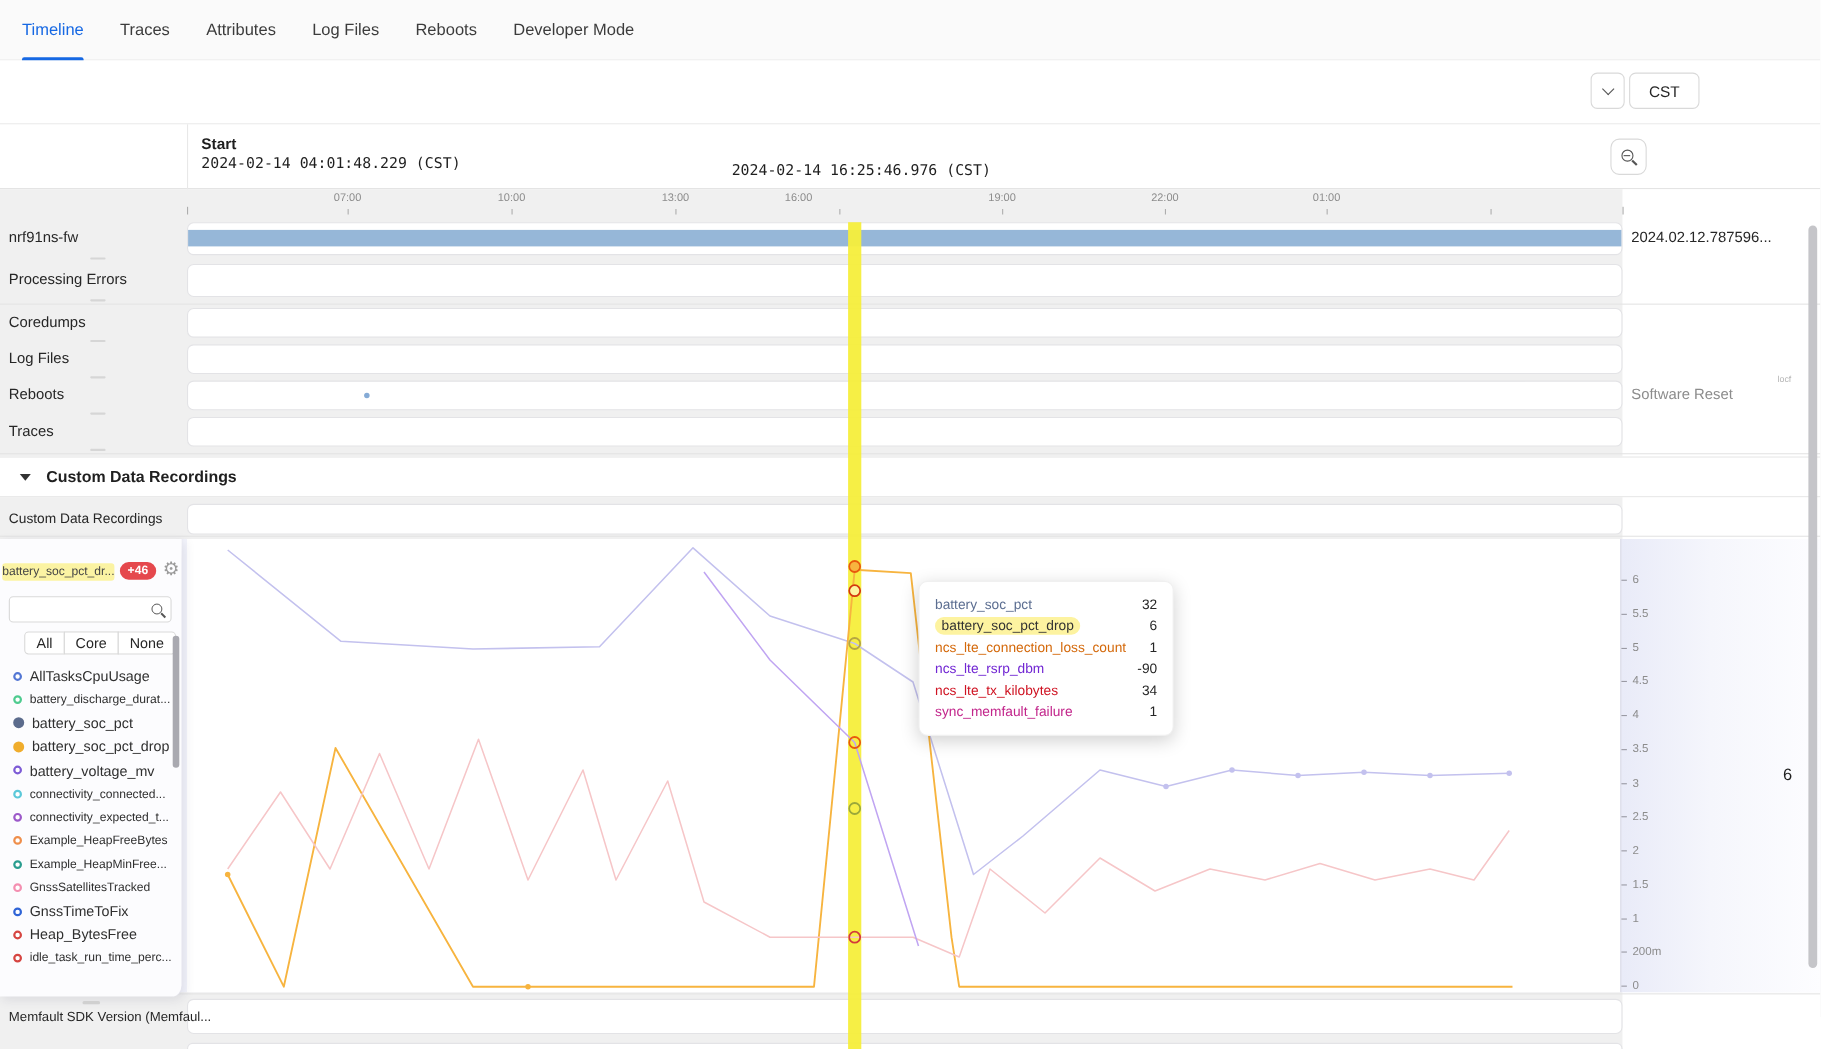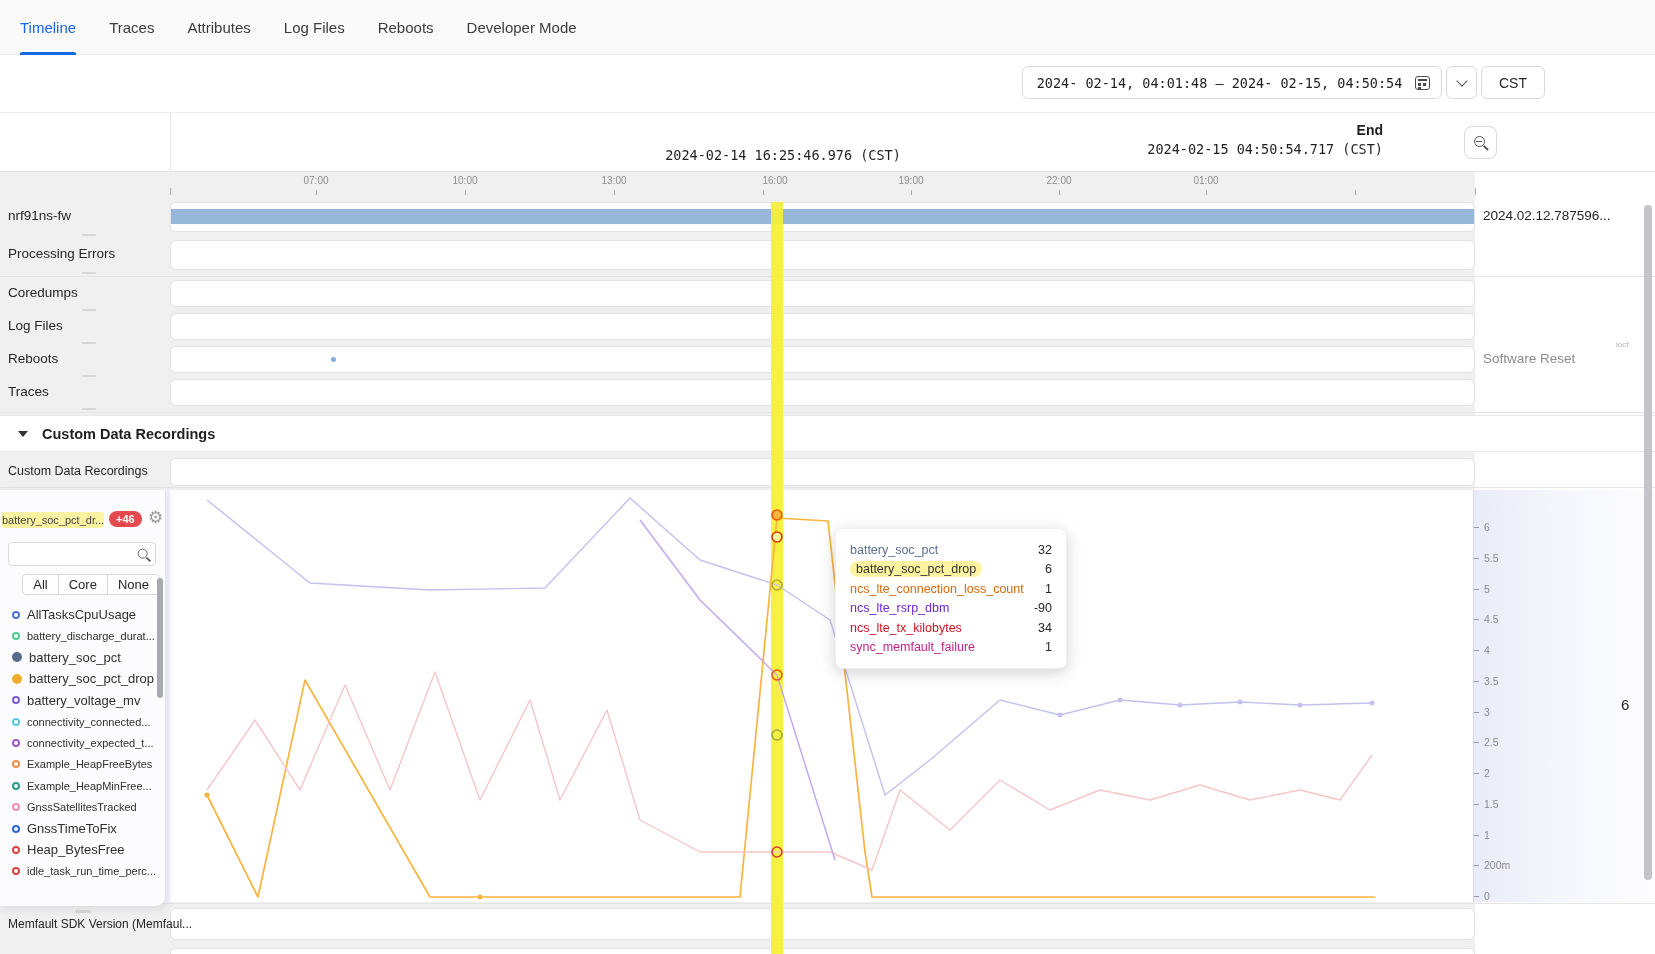--- a/index.html
+++ b/index.html
@@ -112,55 +112,51 @@
       <div class="tab active" data-interactable="true">Timeline</div>
       <div class="tab" data-interactable="true">Traces</div>
       <div class="tab" data-interactable="true">Attributes</div>
       <div class="tab" data-interactable="true">Log Files</div>
       <div class="tab" data-interactable="true">Reboots</div>
       <div class="tab" data-interactable="true">Developer Mode</div>
     </div>
 
   <div id="toolbar" data-interactable="false">
     <div id="datectl" data-interactable="false">
-      <div class="date-input" data-interactable="true">
-        <span class="date-text" data-interactable="false">2024- 02-14, 04:01:48 – 2024- 02-15, 04:50:54</span>
-        <span class="cal" data-interactable="true"></span>
-      </div>
       <button id="chevbtn" class="btn" data-interactable="true">
           <span class="chev" data-interactable="false"></span>
         </button>
       <button id="tzbtn" class="btn" data-interactable="true">CST</button>
     </div>
   </div>
 
   <div id="theader" data-interactable="false">
     <div class="vdiv" data-interactable="false"></div>
+    <div id="hstart" data-interactable="false">
+      <div class="hlabel" data-interactable="false">Start</div>
+      <div class="hval" data-interactable="false">2024-02-14 04:01:48.229 (CST)</div>
+    </div>
     <div id="hcenter" class="hval" data-interactable="false">2024-02-14 16:25:46.976 (CST)</div>
-    <div id="hend" data-interactable="false">
-      <div class="hlabel" data-interactable="false">End</div>
-      <div class="hval" data-interactable="false">2024-02-15 04:50:54.717 (CST)</div>
-    </div>
     <button id="zoomout" class="btn" data-interactable="true">
         <span class="mag" data-interactable="false">
           <span class="minus"></span>
         </span>
       </button>
   </div>
 
   <div id="rowsbg" data-interactable="false"></div>
   <div id="rightwhite" data-interactable="false"></div>
   <div id="axisstrip" data-interactable="false">
       <div class="axis-label" data-interactable="false" style="left: 316px;">07:00</div>
       <div class="axis-mark" data-interactable="false" style="left: 316px;"></div>
       <div class="axis-label" data-interactable="false" style="left: 465px;">10:00</div>
       <div class="axis-mark" data-interactable="false" style="left: 465px;"></div>
       <div class="axis-label" data-interactable="false" style="left: 614px;">13:00</div>
       <div class="axis-mark" data-interactable="false" style="left: 614px;"></div>
-      <div class="axis-label" data-interactable="false" style="left: 775px;">16:00</div>
+      <div class="axis-label" data-interactable="false" style="left: 726px;">16:00</div>
       <div class="axis-mark" data-interactable="false" style="left: 763px;"></div>
       <div class="axis-label" data-interactable="false" style="left: 911px;">19:00</div>
       <div class="axis-mark" data-interactable="false" style="left: 911px;"></div>
       <div class="axis-label" data-interactable="false" style="left: 1059px;">22:00</div>
       <div class="axis-mark" data-interactable="false" style="left: 1059px;"></div>
       <div class="axis-label" data-interactable="false" style="left: 1206px;">01:00</div>
       <div class="axis-mark" data-interactable="false" style="left: 1206px;"></div>
       <div class="axis-label" data-interactable="false" style="left: 1355px; margin-top: 48px;">04:00</div>
       <div class="axis-mark" data-interactable="false" style="left: 1355px;"></div>
       <div class="axis-mark" data-interactable="false" style="left: 170px; height: 7px; top: 188px;"></div>

